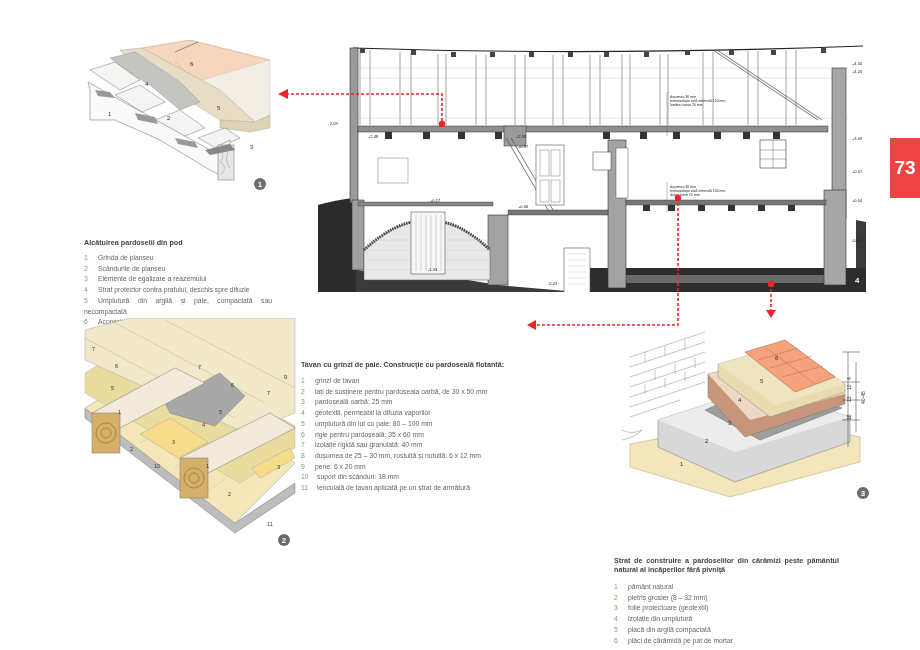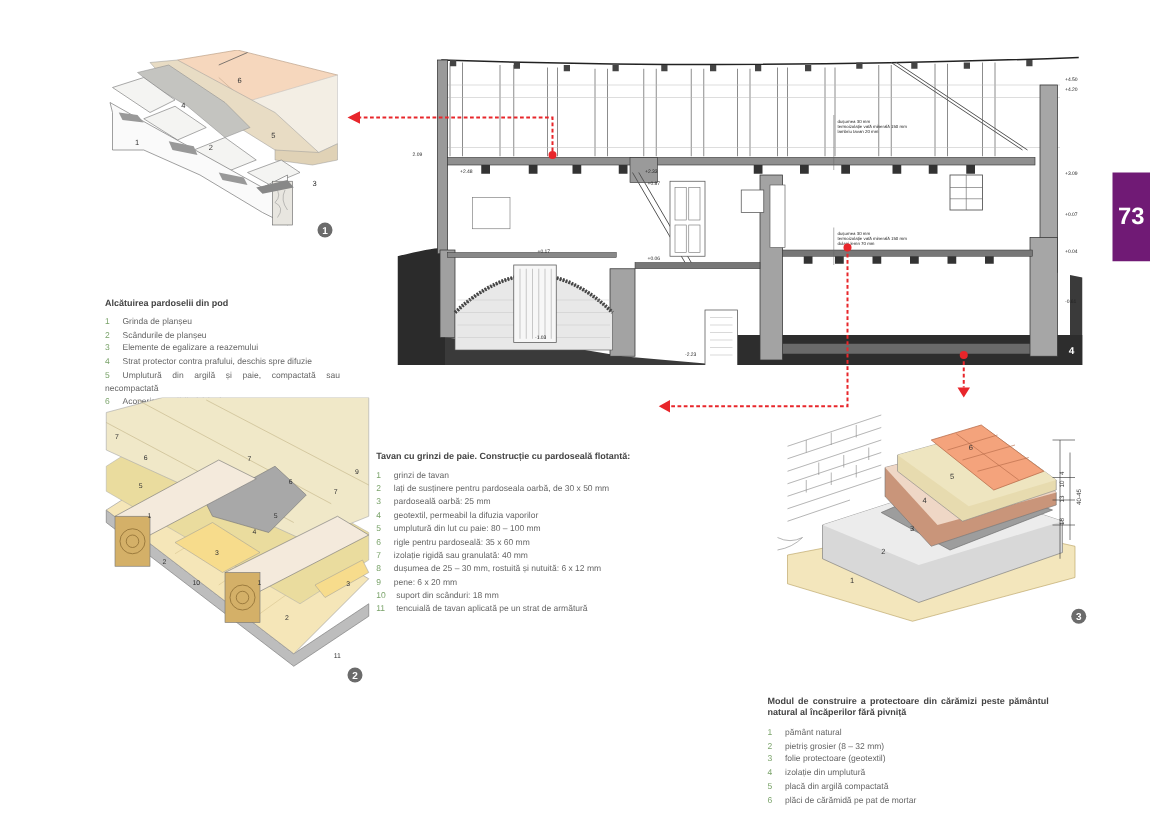--- a/index.html
+++ b/index.html
@@ -5,21 +5,21 @@
   html,body{margin:0;padding:0;}
   body{width:920px;height:650px;background:#ffffff;position:relative;overflow:hidden;font-family:"Liberation Sans",sans-serif;color:#555;}
   .abs{position:absolute;}
   .caption-title{font-size:7.2px;font-weight:bold;color:#444;line-height:9px;margin-top:40px;}
   .legend{list-style:none;margin:0;padding:0;}
   .legend li{font-size:6.8px;color:#666;line-height:10.7px;display:flex;}
   .legend .num{color:#7aa36a;width:14px;flex:none;}
   .legend .txt{flex:1;}
   .legend.justify .txt{text-align:justify;}
   .badge{width:12px;height:12px;border-radius:50%;background:#6b6b6b;color:#fff;font-size:8px;font-weight:bold;display:flex;align-items:center;justify-content:center;}
-  .page-tab{left:890px;top:138px;width:30px;height:71px;background:#701a75;color:#fff;font-size:19px;font-weight:bold;display:flex;align-items:center;justify-content:center;}
+  .page-tab{left:890px;top:138px;width:30px;height:60px;background:#ef4444;color:#fff;font-size:19px;font-weight:bold;display:flex;align-items:center;justify-content:center;}
   svg text{font-family:"Liberation Sans",sans-serif;}
 </style>
 </head>
 <body>
 
 <div class="abs" style="left:80px;top:40px;width:200px;height:150px;">
   <svg width="200" height="150" viewBox="0 0 200 150">
 
     <polygon points="62,8 110,0 190,20 140,50 60,30" fill="#f6d7bd" stroke="#b79a80" stroke-width="0.5"></polygon>
     <line x1="95" y1="12" x2="118" y2="2" stroke="#555" stroke-width="0.6"></line>
@@ -434,21 +434,21 @@
       <text transform="translate(241,58) rotate(-90)">4</text>
       <text transform="translate(241,80) rotate(-90)">13</text>
       <text transform="translate(241,98) rotate(-90)">18</text>
       <text transform="translate(255,82) rotate(-90)">40-45</text>
     </g>
   </svg>
 </div>
 <div class="abs badge" style="left:857px;top:487px;">3</div>
 
 <div class="abs" style="left:614px;top:516px;width:225px;">
-  <div class="caption-title" style="text-align:justify;">Modul de construire a protectoare din cărămizi peste pământul natural al încăperilor fără pivniță</div>
+  <div class="caption-title" style="text-align:justify;">Strat de construire a pardoselilor din cărămizi peste pământul natural al încăperilor fără pivniță</div>
   <ul class="legend" style="margin-top:8px;">
     <li>
         <span class="num">1</span>
         <span class="txt">pământ natural</span>
       </li>
     <li>
         <span class="num">2</span>
         <span class="txt">pietriș grosier (8 – 32 mm)</span>
       </li>
     <li>

